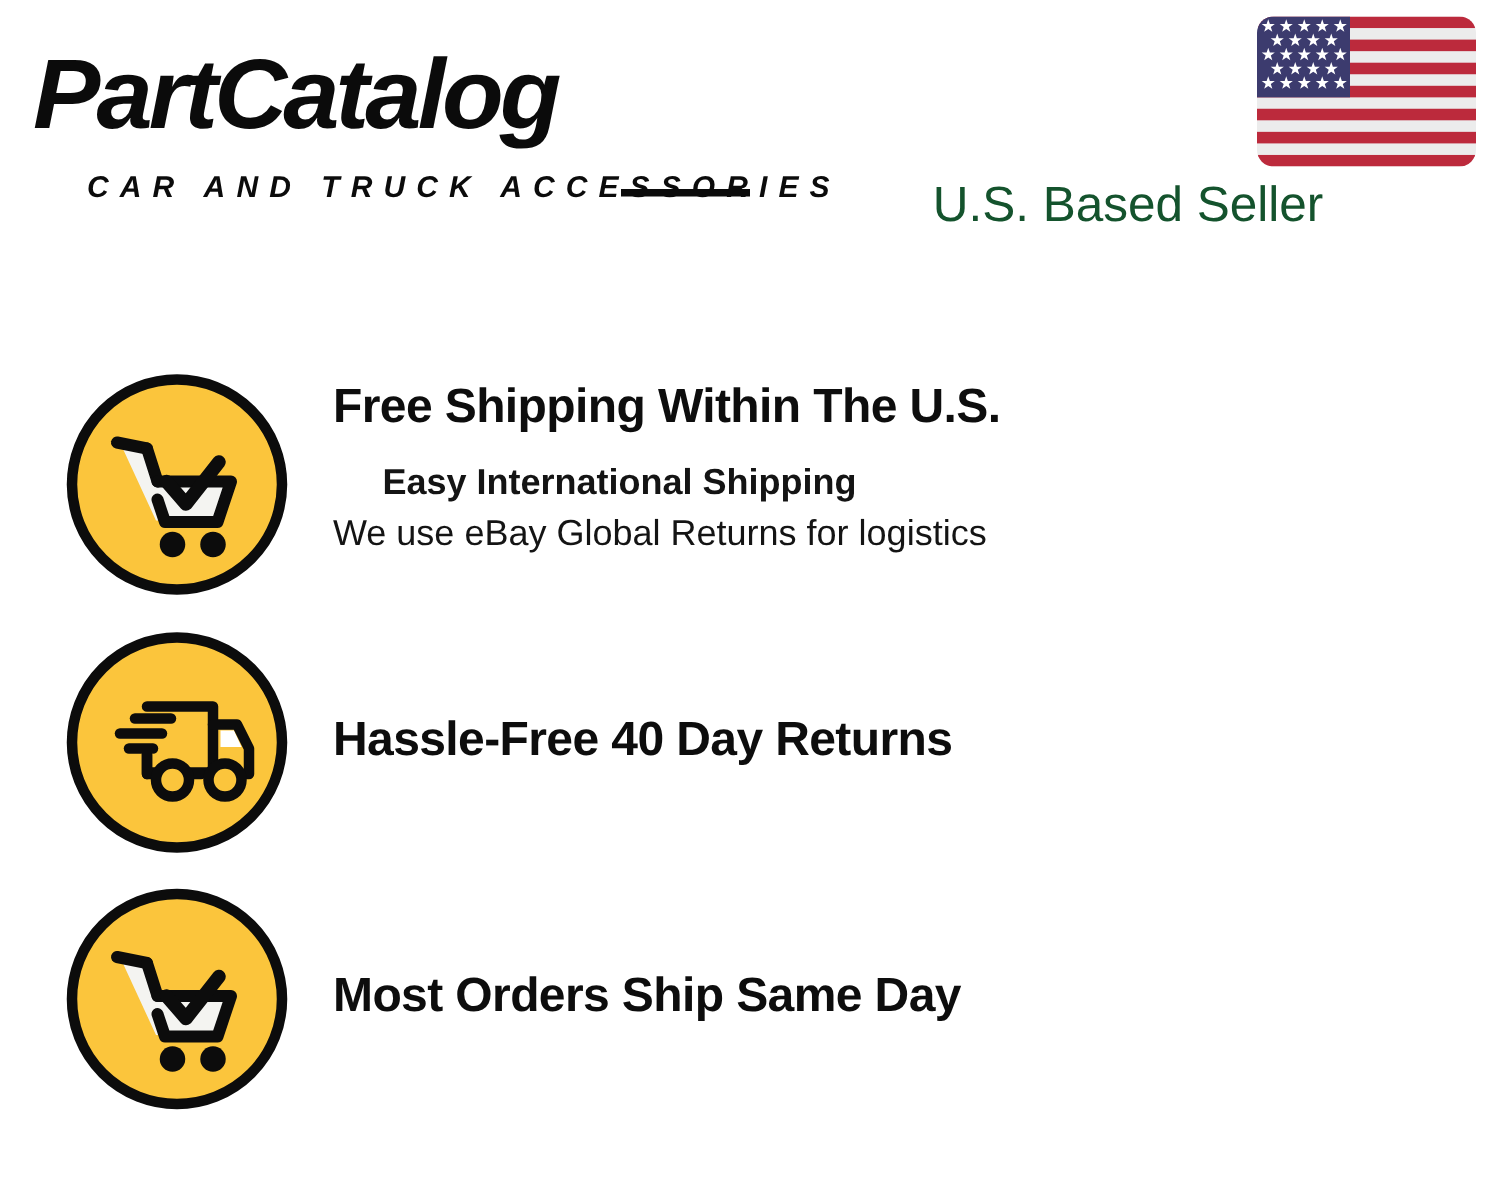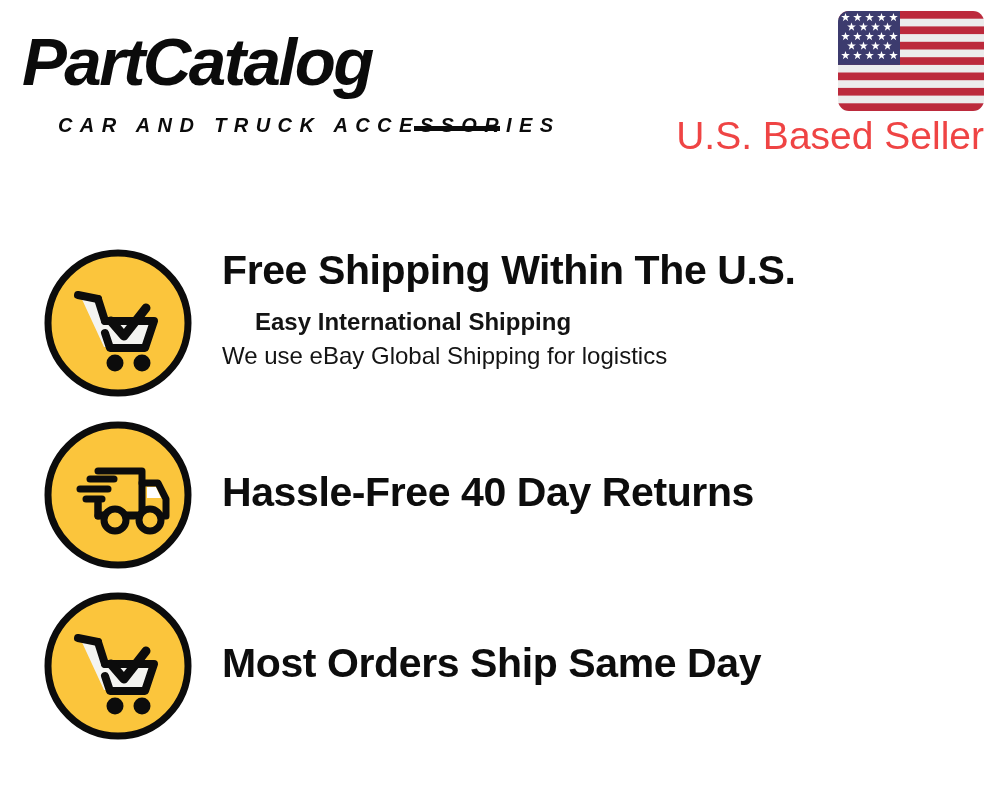--- a/index.html
+++ b/index.html
@@ -81,25 +81,25 @@
   #flag-badge svg {
     display: block;
     width: 146px;
     height: 100px;
   }
   #seller-note {
     position: absolute;
     left: 520px;
     top: 116px;
     width: 464px;
-    text-align: right;
-    font-size: 39px;
+    text-align: center;
+    font-size: 33px;
     font-weight: 400;
     line-height: 40px;
-    color: #ef4444;
+    color: #14532d;
     white-space: nowrap;
   }
 
   
   #features {
     position: absolute;
     left: 0;
     top: 240px;
     width: 1000px;
   }
@@ -119,21 +119,21 @@
     display: block;
     width: 152px;
     height: 152px;
   }
   .feature-text {
     position: absolute;
     left: 222px;
     width: 740px;
   }
   .feature-title {
-    font-size: 41px;
+    font-size: 32px;
     font-weight: 700;
     line-height: 50px;
     letter-spacing: -0.4px;
     color: #0d0d0d;
     white-space: nowrap;
   }
   .feature-sub {
     font-size: 24px;
     font-weight: 400;
     line-height: 33px;
@@ -241,21 +241,21 @@
         <g fill="none" stroke="#0c0c0c" stroke-width="9" stroke-linecap="round" stroke-linejoin="round">
           <path d="M69 74 L82 89 L104 61"></path>
         </g>
         <circle cx="73" cy="116" r="8.5" fill="#0c0c0c"></circle>
         <circle cx="100" cy="116" r="8.5" fill="#0c0c0c"></circle>
       </svg>
     </div>
     <div class="feature-text">
       <div class="feature-title">Free Shipping Within The U.S.</div>
       <div class="feature-sub strong line-intl">Easy International Shipping</div>
-      <div class="feature-sub line-ebay">We use eBay Global Shipping for logistics</div>
+      <div class="feature-sub line-ebay">We use eBay Global Returns for logistics</div>
     </div>
   </div>
 
   <div class="feature-row" id="feature-row-1">
     <div class="feature-icon">
       <svg viewBox="0 0 152 152" xmlns="http://www.w3.org/2000/svg">
         <circle cx="76" cy="76" r="70" fill="#fbc53c" stroke="#0c0c0c" stroke-width="7"></circle>
         <path d="M100 64 L116 64 L124 80 L124 96 L100 96 Z" fill="#fbc53c"></path>
         <path d="M105 68 L114 68 L119 79 L105 79 Z" fill="#ffffff"></path>
         <g fill="none" stroke="#0c0c0c" stroke-width="7" stroke-linecap="round" stroke-linejoin="round">

